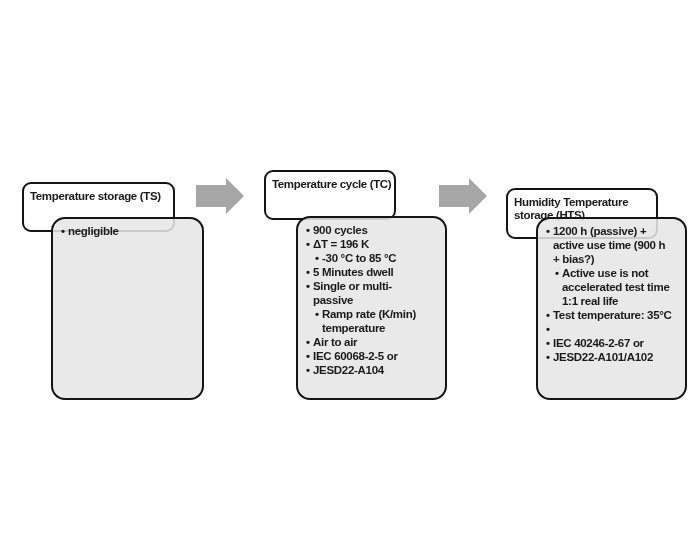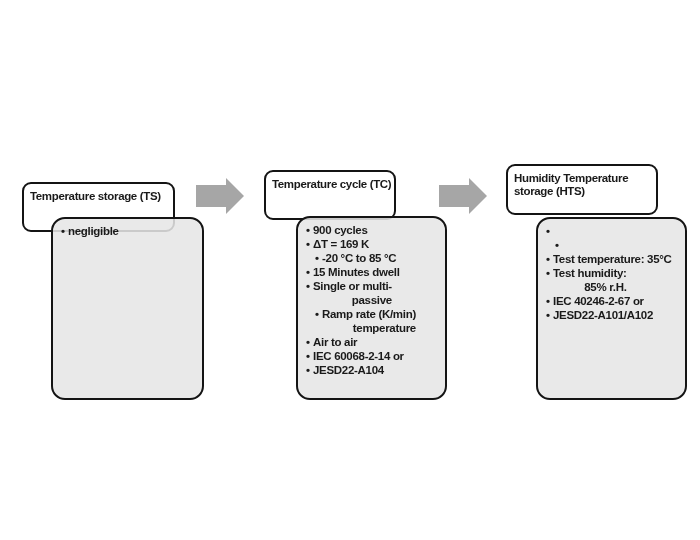--- a/index.html
+++ b/index.html
@@ -54,38 +54,37 @@
     font-weight: 700;
     letter-spacing: -0.3px;
   }
   .item.sub { margin-left: 9px; }
   .bullet {
     flex: 0 0 7px;
     width: 7px;
   }
   .item-text {
     white-space: pre-line;
-    text-align: right;
   }
   .arrow {
     position: absolute;
     width: 48px;
     height: 36px;
     background: var(--arrow-fill, #a6a6a6);
     clip-path: polygon(0px 7px, 30px 7px, 30px 0px, 48px 18px, 30px 36px, 30px 29px, 0px 29px);
     z-index: 1;
   }
   
   #title-ts    { left: 16px;  top: 182px; width: 153px; height: 50px; }
   #content-ts  { left: 45px;  top: 217px; width: 153px; height: 183px; }
   #arrow-1     { left: 190px; top: 178px; }
   #title-tc    { left: 258px; top: 170px; width: 132px; height: 50px; }
   #content-tc  { left: 290px; top: 216px; width: 151px; height: 184px; }
   #arrow-2     { left: 433px; top: 178px; }
-  #title-hts   { left: 500px; top: 164px; width: 152px; height: 51px; }
+  #title-hts   { left: 500px; top: 188px; width: 152px; height: 51px; }
   #content-hts { left: 530px; top: 217px; width: 151px; height: 183px; }
 </style>
 </head>
 <body>
 
 <div class="stage">
 
   <div class="box title-box" id="title-ts">
     <span class="title-text">Temperature storage (TS)</span>
   </div>
@@ -104,77 +103,81 @@
     <span class="title-text">Temperature cycle (TC)</span>
   </div>
   <div class="box content-box" id="content-tc">
     <div class="items">
         <div class="item">
           <span class="bullet">•</span>
           <span class="item-text">900 cycles</span>
         </div>
         <div class="item">
           <span class="bullet">•</span>
-          <span class="item-text">ΔT = 169 K</span>
+          <span class="item-text">ΔT = 196 K</span>
         </div>
         <div class="item sub">
           <span class="bullet">•</span>
-          <span class="item-text">-20 °C to 85 °C</span>
+          <span class="item-text">-30 °C to 85 °C</span>
         </div>
         <div class="item">
           <span class="bullet">•</span>
-          <span class="item-text">15 Minutes dwell</span>
+          <span class="item-text">5 Minutes dwell</span>
         </div>
         <div class="item">
           <span class="bullet">•</span>
           <span class="item-text">Single or multi-
 passive</span>
         </div>
         <div class="item sub">
           <span class="bullet">•</span>
           <span class="item-text">Ramp rate (K/min)
 temperature</span>
         </div>
         <div class="item">
           <span class="bullet">•</span>
           <span class="item-text">Air to air</span>
         </div>
         <div class="item">
           <span class="bullet">•</span>
-          <span class="item-text">IEC 60068-2-14 or</span>
+          <span class="item-text">IEC 60068-2-5 or</span>
         </div>
         <div class="item">
           <span class="bullet">•</span>
           <span class="item-text">JESD22-A104</span>
         </div>
       </div>
   </div>
 
   <div class="arrow" id="arrow-2"></div>
 
   <div class="box title-box" id="title-hts">
     <span class="title-text">Humidity Temperature
 storage (HTS)</span>
   </div>
   <div class="box content-box" id="content-hts">
     <div class="items">
         <div class="item">
           <span class="bullet">•</span>
+          <span class="item-text">1200 h (passive) +
+active use time (900 h
++ bias?)</span>
         </div>
         <div class="item sub">
           <span class="bullet">•</span>
+          <span class="item-text">Active use is not
+accelerated test time
+1:1 real life</span>
         </div>
         <div class="item">
           <span class="bullet">•</span>
           <span class="item-text">Test temperature: 35°C</span>
         </div>
         <div class="item">
           <span class="bullet">•</span>
-          <span class="item-text">Test humidity:
-85% r.H.</span>
         </div>
         <div class="item">
           <span class="bullet">•</span>
           <span class="item-text">IEC 40246-2-67 or</span>
         </div>
         <div class="item">
           <span class="bullet">•</span>
           <span class="item-text">JESD22-A101/A102</span>
         </div>
       </div>

